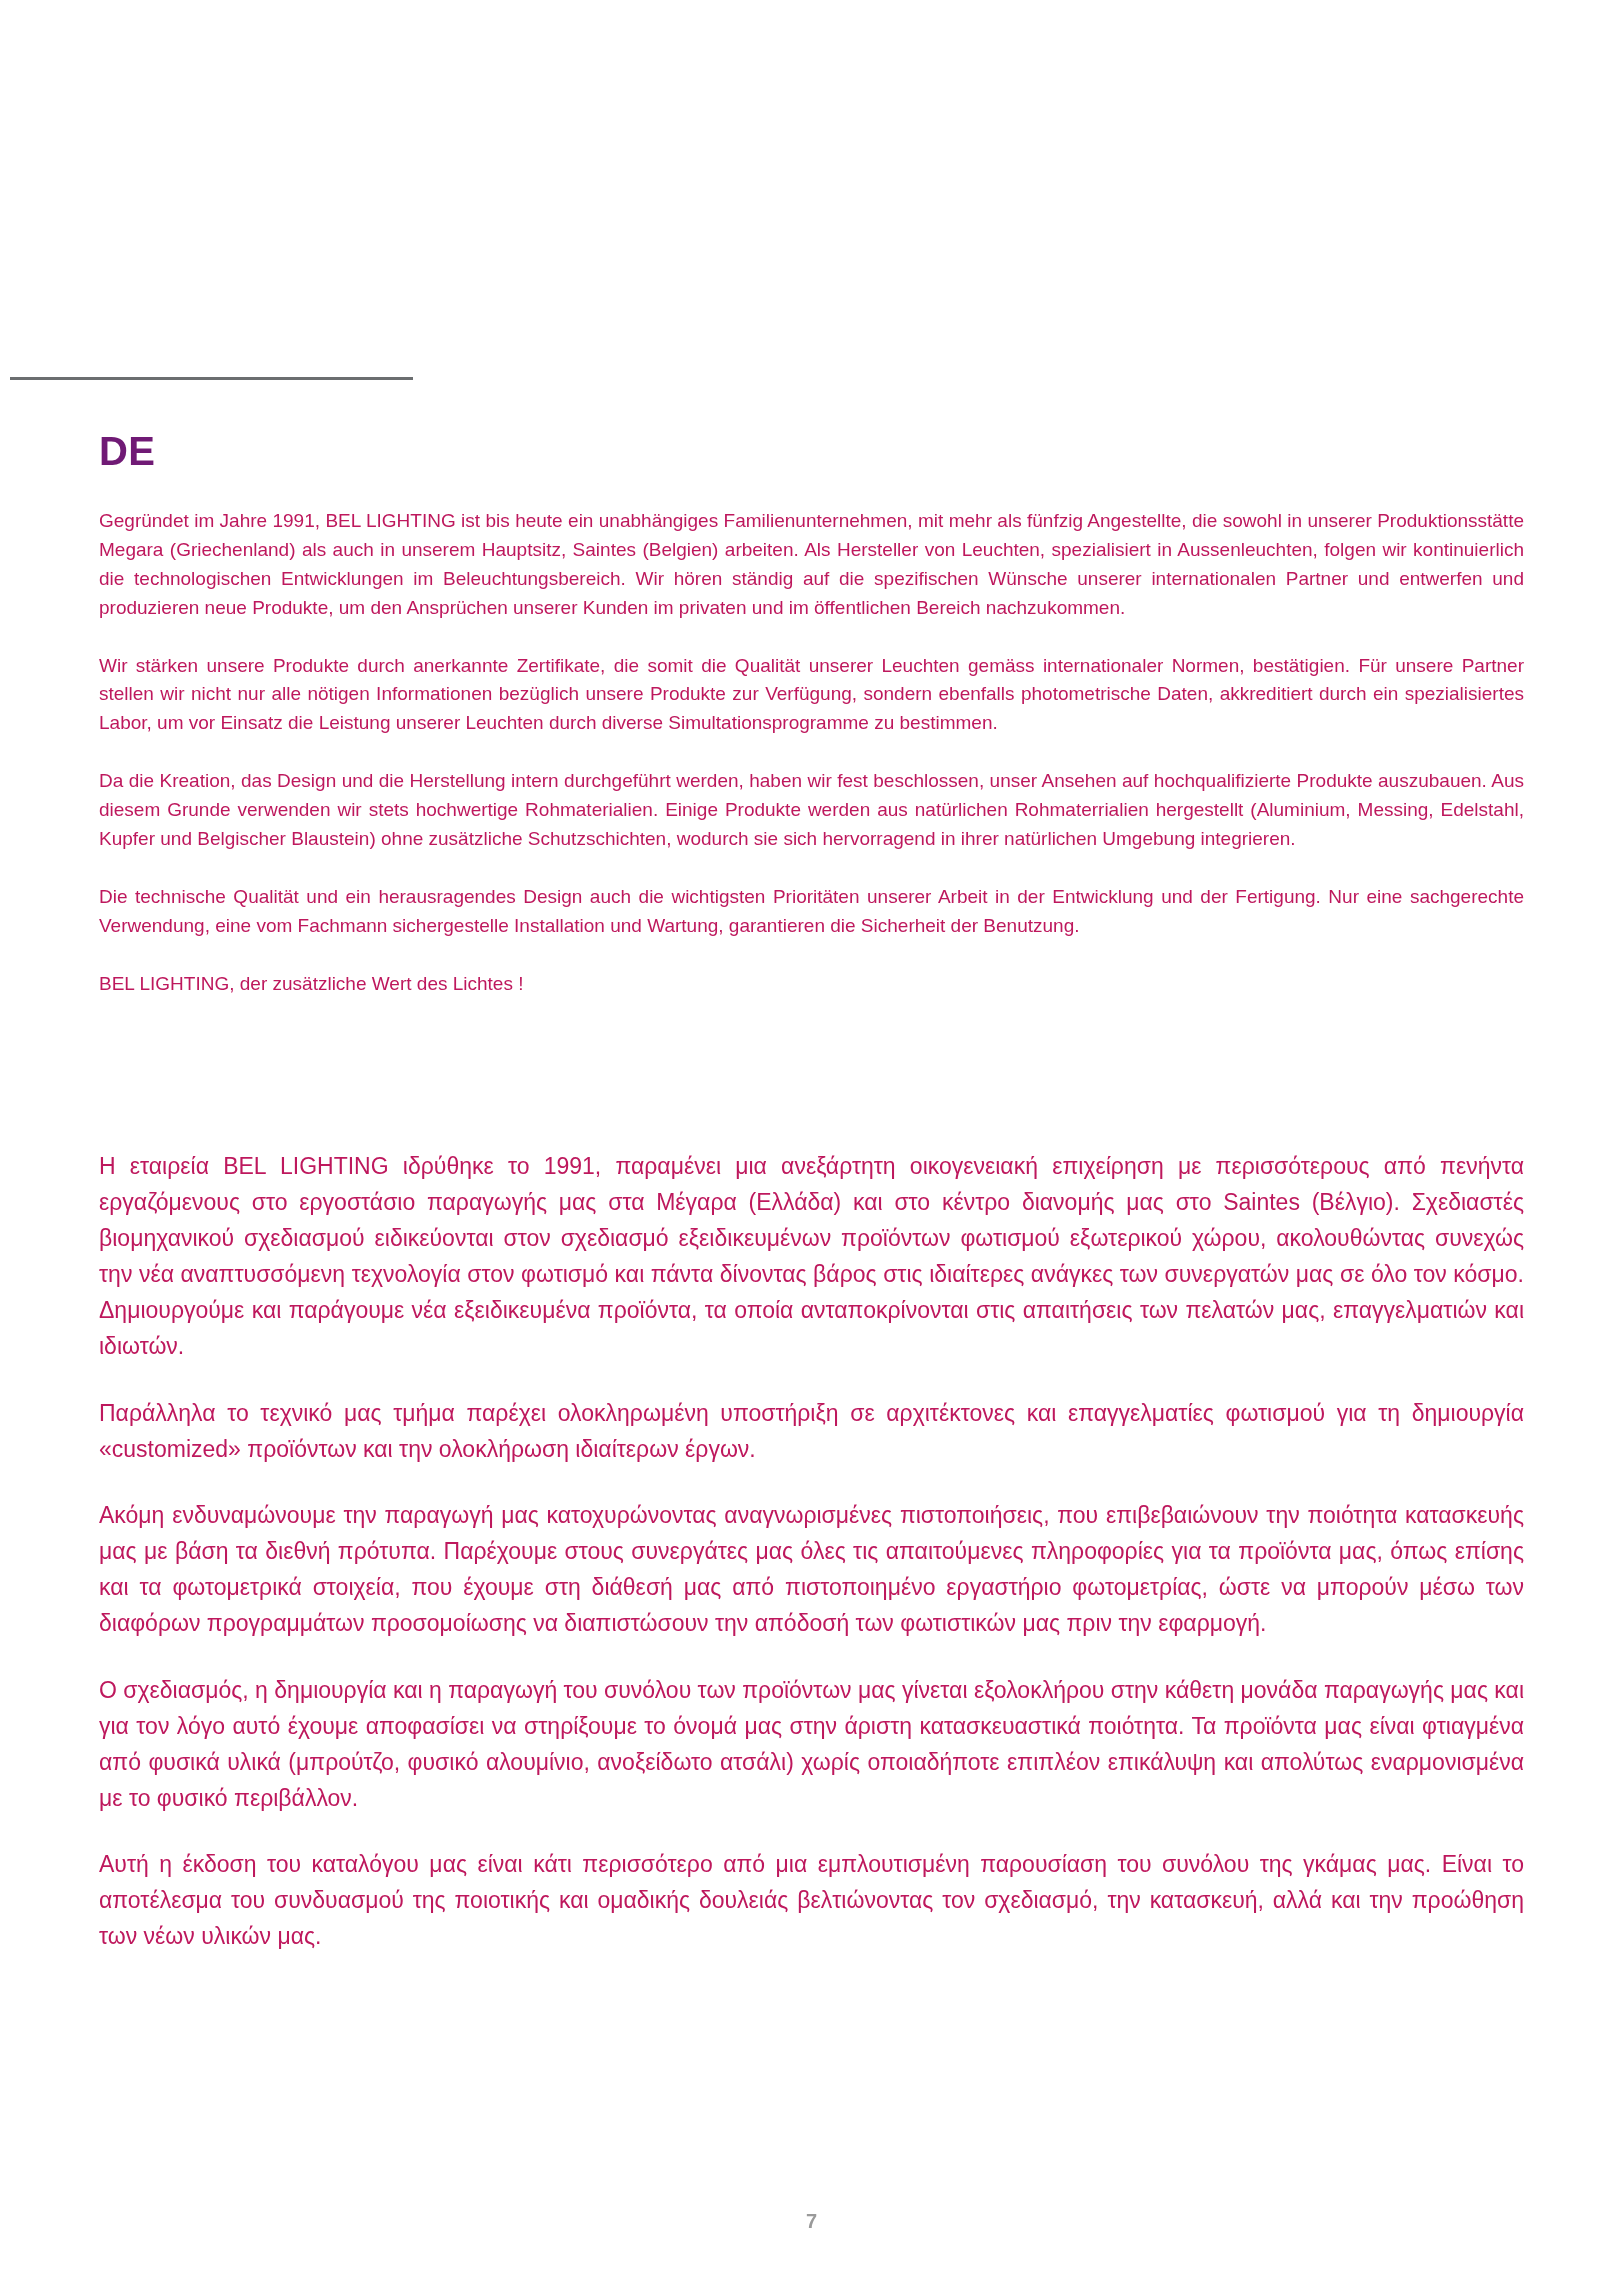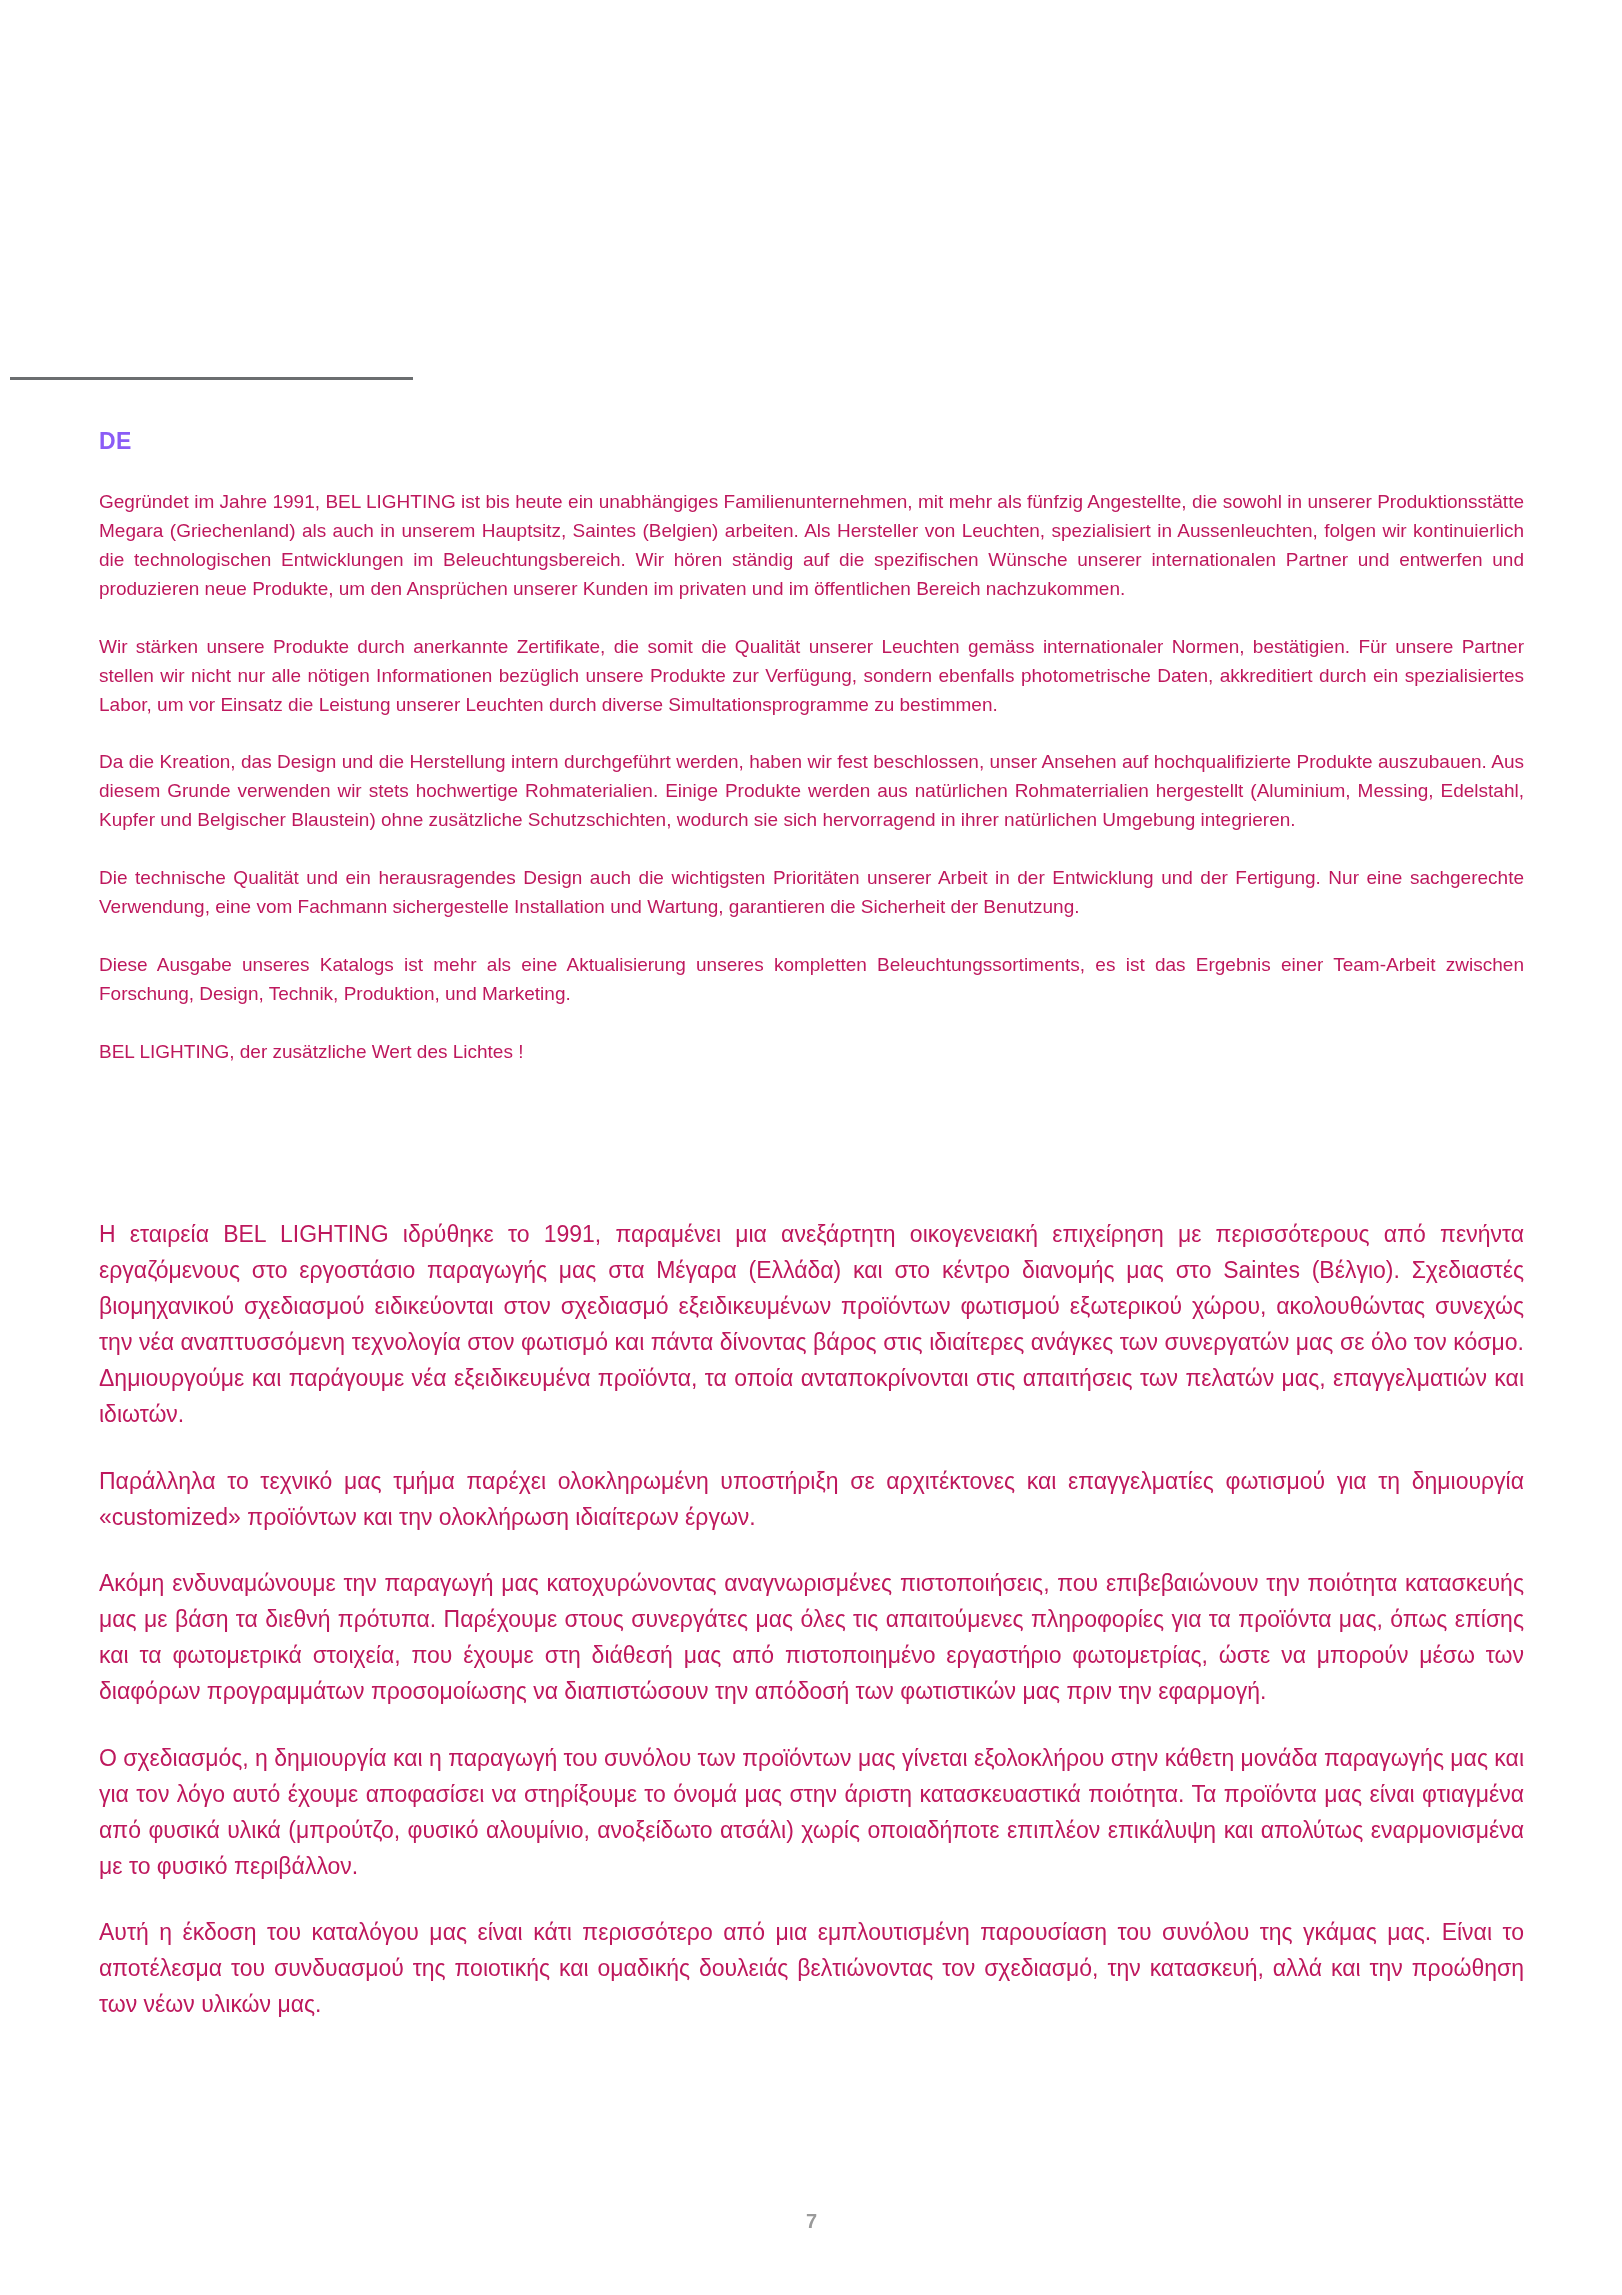--- a/index.html
+++ b/index.html
@@ -27,24 +27,24 @@
     height: 3.2px;
     background: #6b6e70;
   }
   .content {
     position: absolute;
     left: 99px;
     top: 429px;
     width: 1425px;
   }
   .section-heading {
-    font-size: 23px;
+    font-size: 40px;
     font-weight: bold;
     letter-spacing: 0.3px;
-    color: #8b5cf6;
+    color: #701a75;
     margin: 0 0 34px 0;
     line-height: 1.1;
   }
   .section + .section {
     margin-top: 151px;
   }
   p.para {
     margin: 0 0 29px 0;
     font-size: 19px;
     line-height: 1.52;
@@ -83,21 +83,20 @@
   <div class="rule"></div>
 
   <div class="content">
 
     <div class="section section-de">
       <h2 class="section-heading">DE</h2>
       <p class="para">Gegründet im Jahre 1991, BEL LIGHTING ist bis heute ein unabhängiges Familienunternehmen, mit mehr als fünfzig Angestellte, die sowohl in unserer Produktionsstätte Megara (Griechenland) als auch in unserem Hauptsitz, Saintes (Belgien) arbeiten. Als Hersteller von Leuchten, spezialisiert in Aussenleuchten, folgen wir kontinuierlich die technologischen Entwicklungen im Beleuchtungsbereich. Wir hören ständig auf die spezifischen Wünsche unserer internationalen Partner und entwerfen und produzieren neue Produkte, um den Ansprüchen unserer Kunden im privaten und im öffentlichen Bereich nachzukommen.</p>
       <p class="para">Wir stärken unsere Produkte durch anerkannte Zertifikate, die somit die Qualität unserer Leuchten gemäss internationaler Normen, bestätigien. Für unsere Partner stellen wir nicht nur alle nötigen Informationen bezüglich unsere Produkte zur Verfügung, sondern ebenfalls photometrische Daten, akkreditiert durch ein spezialisiertes Labor, um vor Einsatz die Leistung unserer Leuchten durch diverse Simultationsprogramme zu bestimmen.</p>
       <p class="para">Da die Kreation, das Design und die Herstellung intern durchgeführt werden, haben wir fest beschlossen, unser Ansehen auf hochqualifizierte Produkte auszubauen. Aus diesem Grunde verwenden wir stets hochwertige Rohmaterialien. Einige Produkte werden aus natürlichen Rohmaterrialien hergestellt (Aluminium, Messing, Edelstahl, Kupfer und Belgischer Blaustein) ohne zusätzliche Schutzschichten, wodurch sie sich hervorragend in ihrer natürlichen Umgebung integrieren.</p>
       <p class="para">Die technische Qualität und ein herausragendes Design auch die wichtigsten Prioritäten unserer Arbeit in der Entwicklung und der Fertigung. Nur eine sachgerechte Verwendung, eine vom Fachmann sichergestelle Installation und Wartung, garantieren die Sicherheit der Benutzung.</p>
-      <p class="para">Diese Ausgabe unseres Katalogs ist mehr als eine Aktualisierung unseres kompletten Beleuchtungssortiments, es ist das Ergebnis einer Team-Arbeit zwischen Forschung, Design, Technik, Produktion, und Marketing.</p>
       <p class="para nojustify">BEL LIGHTING, der zusätzliche Wert des Lichtes !</p>
     </div>
 
     <div class="section section-gr">
       <p class="para">Η εταιρεία BEL LIGHTING ιδρύθηκε το 1991, παραμένει μια ανεξάρτητη οικογενειακή επιχείρηση με περισσότερους από πενήντα εργαζόμενους στο εργοστάσιο παραγωγής μας στα Μέγαρα (Ελλάδα) και στο  κέντρο διανομής μας στο Saintes (Βέλγιο). Σχεδιαστές βιομηχανικού σχεδιασμού ειδικεύονται στον σχεδιασμό εξειδικευμένων προϊόντων φωτισμού εξωτερικού χώρου, ακολουθώντας συνεχώς την νέα αναπτυσσόμενη τεχνολογία στον φωτισμό και πάντα δίνοντας βάρος στις ιδιαίτερες ανάγκες των συνεργατών μας σε όλο τον κόσμο. Δημιουργούμε και παράγουμε νέα εξειδικευμένα προϊόντα, τα οποία ανταποκρίνονται στις απαιτήσεις των πελατών μας, επαγγελματιών και ιδιωτών.</p>
       <p class="para">Παράλληλα το τεχνικό μας τμήμα παρέχει ολοκληρωμένη υποστήριξη σε αρχιτέκτονες και επαγγελματίες φωτισμού για τη δημιουργία «customized» προϊόντων και την ολοκλήρωση ιδιαίτερων έργων.</p>
       <p class="para">Ακόμη ενδυναμώνουμε την παραγωγή μας κατοχυρώνοντας αναγνωρισμένες πιστοποιήσεις, που επιβεβαιώνουν την ποιότητα κατασκευής μας με βάση τα διεθνή πρότυπα. Παρέχουμε στους συνεργάτες μας όλες τις απαιτούμενες πληροφορίες για τα προϊόντα μας, όπως επίσης και τα φωτομετρικά στοιχεία, που έχουμε στη διάθεσή μας από πιστοποιημένο εργαστήριο φωτομετρίας, ώστε να μπορούν μέσω των διαφόρων προγραμμάτων προσομοίωσης να διαπιστώσουν την απόδοσή των φωτιστικών μας πριν την εφαρμογή.</p>
       <p class="para">Ο σχεδιασμός, η δημιουργία και η παραγωγή του συνόλου των προϊόντων μας γίνεται εξολοκλήρου στην κάθετη μονάδα παραγωγής μας και για τον λόγο αυτό έχουμε αποφασίσει να στηρίξουμε το όνομά μας στην άριστη κατασκευαστικά ποιότητα. Τα προϊόντα μας είναι φτιαγμένα από φυσικά υλικά (μπρούτζο, φυσικό αλουμίνιο, ανοξείδωτο ατσάλι) χωρίς οποιαδήποτε επιπλέον επικάλυψη και απολύτως εναρμονισμένα με το φυσικό περιβάλλον.</p>
       <p class="para">Αυτή η έκδοση του καταλόγου μας είναι κάτι περισσότερο από μια εμπλουτισμένη παρουσίαση του συνόλου της γκάμας μας. Είναι το αποτέλεσμα του συνδυασμού της ποιοτικής και ομαδικής δουλειάς βελτιώνοντας τον σχεδιασμό, την κατασκευή, αλλά και την προώθηση των νέων υλικών μας.</p>
     </div>

